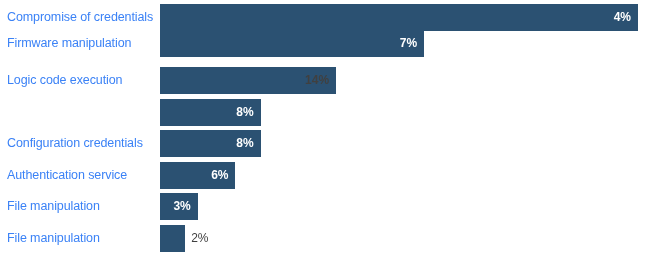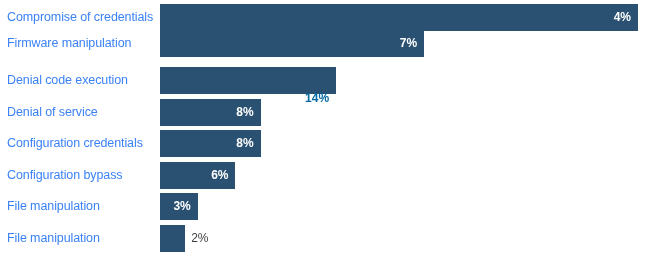--- a/index.html
+++ b/index.html
@@ -84,42 +84,41 @@
       </div>
     </div>
     <div class="row" style="top: 28px;">
       <div class="cat-label">Firmware manipulation</div>
       <div class="bar-track" style="width: 478px;">
         <div class="bar" style="width: 264.158px; background: rgb(43, 81, 114);"></div>
         <div class="value-inside" style="right: 220.842px; color: rgb(255, 255, 255);">7%</div>
       </div>
     </div>
     <div class="row" style="top: 65px;">
-      <div class="cat-label">Denial code execution</div>
+      <div class="cat-label">Logic code execution</div>
       <div class="bar-track" style="width: 478px;">
         <div class="bar" style="width: 176.105px; background: rgb(43, 81, 114);"></div>
-        <div class="value-inside" style="right: 308.895px; color: #0369a1; margin-top: 18px;">14%</div>
+        <div class="value-inside" style="right: 308.895px; color: #404040;">14%</div>
       </div>
     </div>
     <div class="row" style="top: 96.5px;">
-      <div class="cat-label">Denial of service</div>
       <div class="bar-track" style="width: 478px;">
         <div class="bar" style="width: 100.632px; background: rgb(43, 81, 114);"></div>
         <div class="value-inside" style="right: 384.368px; color: rgb(255, 255, 255);">8%</div>
       </div>
     </div>
     <div class="row" style="top: 128px;">
       <div class="cat-label">Configuration credentials</div>
       <div class="bar-track" style="width: 478px;">
         <div class="bar" style="width: 100.632px; background: rgb(43, 81, 114);"></div>
         <div class="value-inside" style="right: 384.368px; color: rgb(255, 255, 255);">8%</div>
       </div>
     </div>
     <div class="row" style="top: 159.5px;">
-      <div class="cat-label">Configuration bypass</div>
+      <div class="cat-label">Authentication service</div>
       <div class="bar-track" style="width: 478px;">
         <div class="bar" style="width: 75.4737px; background: rgb(43, 81, 114);"></div>
         <div class="value-inside" style="right: 409.526px; color: rgb(255, 255, 255);">6%</div>
       </div>
     </div>
     <div class="row" style="top: 191px; padding-left: 8px;">
       <div class="cat-label">File manipulation</div>
       <div class="bar-track" style="width: 478px;">
         <div class="bar" style="width: 37.7368px; background: rgb(43, 81, 114);"></div>
         <div class="value-inside" style="right: 447.263px; color: rgb(255, 255, 255);">3%</div>

